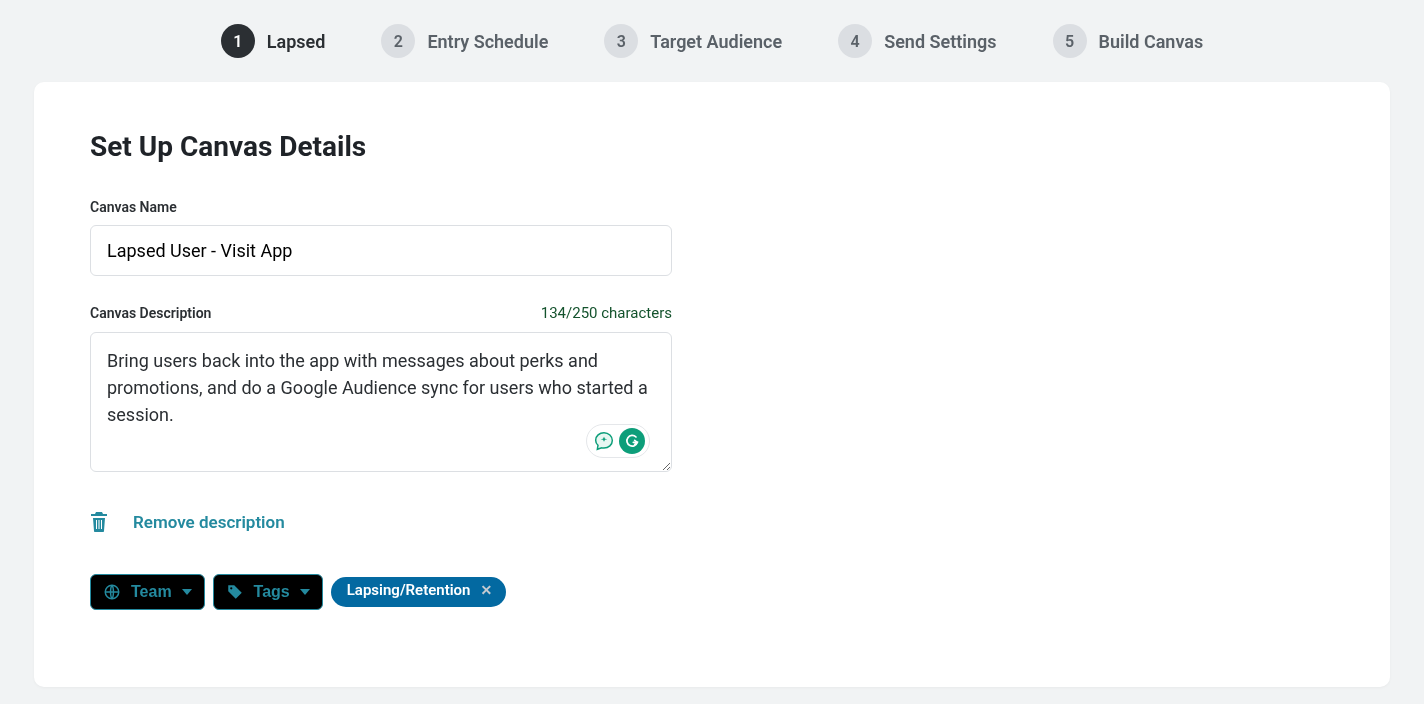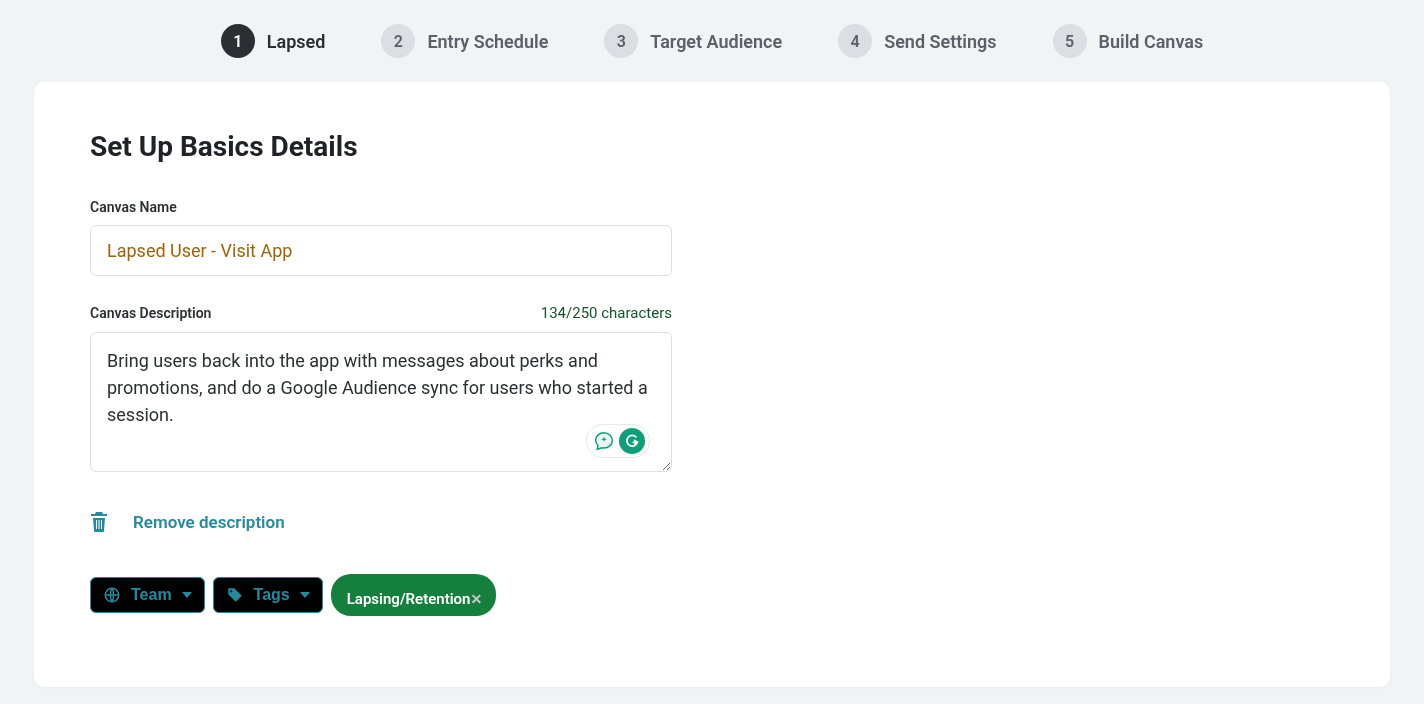--- a/index.html
+++ b/index.html
@@ -86,21 +86,21 @@
     .char-count {
       font-size: 15px;
       color: #14532d;
     }
     .text-input {
       width: 100%;
       padding: 14px 16px;
       font-size: 18px;
       border: 1px solid #dcdfe3;
       border-radius: 6px;
-      color: #a16207;
+      color: #000000;
       font-family: inherit;
       outline: none;
     }
     .textarea-wrapper {
       position: relative;
       width: 100%;
     }
     .textarea-input {
       width: 100%;
       height: 140px;
@@ -184,24 +184,25 @@
     .caret-down {
       width: 0;
       height: 0;
       border-left: 5px solid transparent;
       border-right: 5px solid transparent;
       border-top: 6px solid #248a9f;
     }
     .tag-chip {
       display: flex;
       align-items: center;
-      background: #15803d;
+      gap: 10px;
+      background: #0369a1;
       color: #ffffff;
       border-radius: 20px;
-      padding: 16px 14px 8px 16px;
+      padding: 4px 14px 8px 16px;
       font-size: 15px;
       font-weight: 600;
     }
     .tag-close {
       cursor: pointer;
       font-size: 14px;
       line-height: 1;
       font-weight: 700;
       color: #c5cad0;
     }
@@ -229,21 +230,21 @@
     <div class="step-circle inactive">4</div>
     <div class="step-label inactive">Send Settings</div>
   </div>
   <div class="step">
     <div class="step-circle inactive">5</div>
     <div class="step-label inactive">Build Canvas</div>
   </div>
 </div>
 
 <div class="card">
-  <h1 class="page-title">Set Up Basics Details</h1>
+  <h1 class="page-title">Set Up Canvas Details</h1>
 
   <div class="field-group">
     <label class="field-label">Canvas Name</label>
     <input type="text" class="text-input" value="Lapsed User - Visit App" style="">
   </div>
 
   <div class="spacer"></div>
 
   <div class="field-group">
     <div class="field-header">

